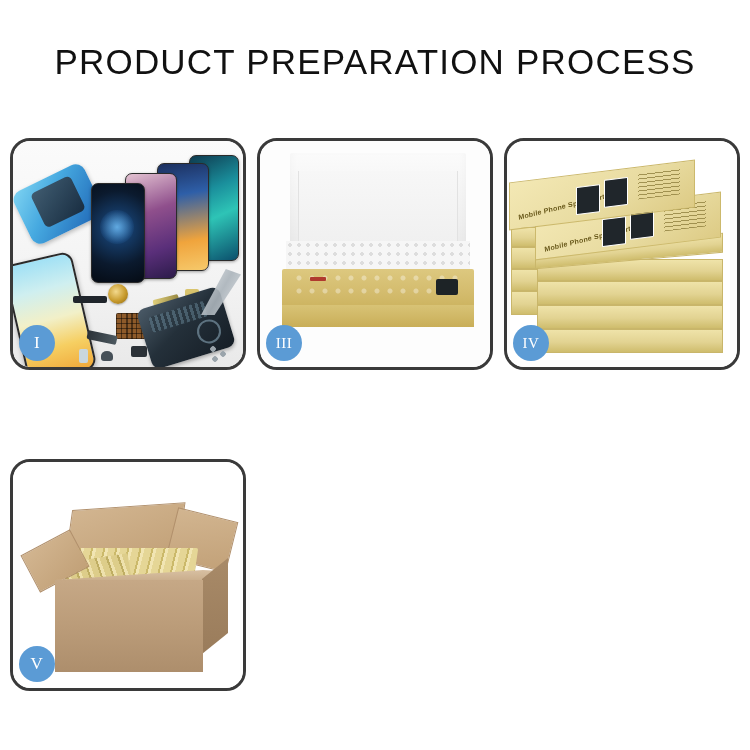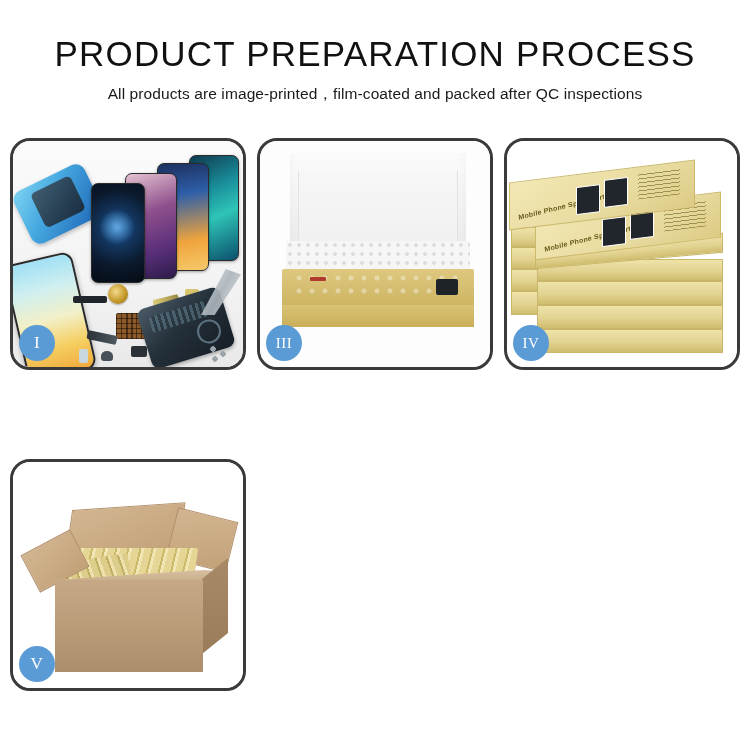--- a/index.html
+++ b/index.html
@@ -16,21 +16,21 @@
   }
 
   
   .header {
     position: absolute;
     top: 0; left: 0;
     width: 750px;
     text-align: center;
   }
   .title {
-    margin: 0;
+    margin: 8px;
     padding-top: 36px;
     font-size: 35px;
     font-weight: 500;
     letter-spacing: 1.2px;
     color: #111111;
     line-height: 1.05;
     white-space: nowrap;
   }
   .subtitle {
     margin: 0;
@@ -490,21 +490,20 @@
     background: linear-gradient(150deg, rgba(235,240,242,.9), rgba(212,222,226,.55));
     transform: rotate(-12deg);
     border-radius: 3px;
   }
 </style>
 </head>
 <body>
 
 <div class="header">
   <h1 class="title">PRODUCT PREPARATION PROCESS</h1>
-  <p class="subtitle">All products are image-printed，film-coated and packed after QC inspections</p>
 </div>
 
 <div class="grid">
 
   <div class="panel">
     <div class="panel-stage">
       <div class="p1-bg"></div>
 
       <div class="blue-film"></div>
 

